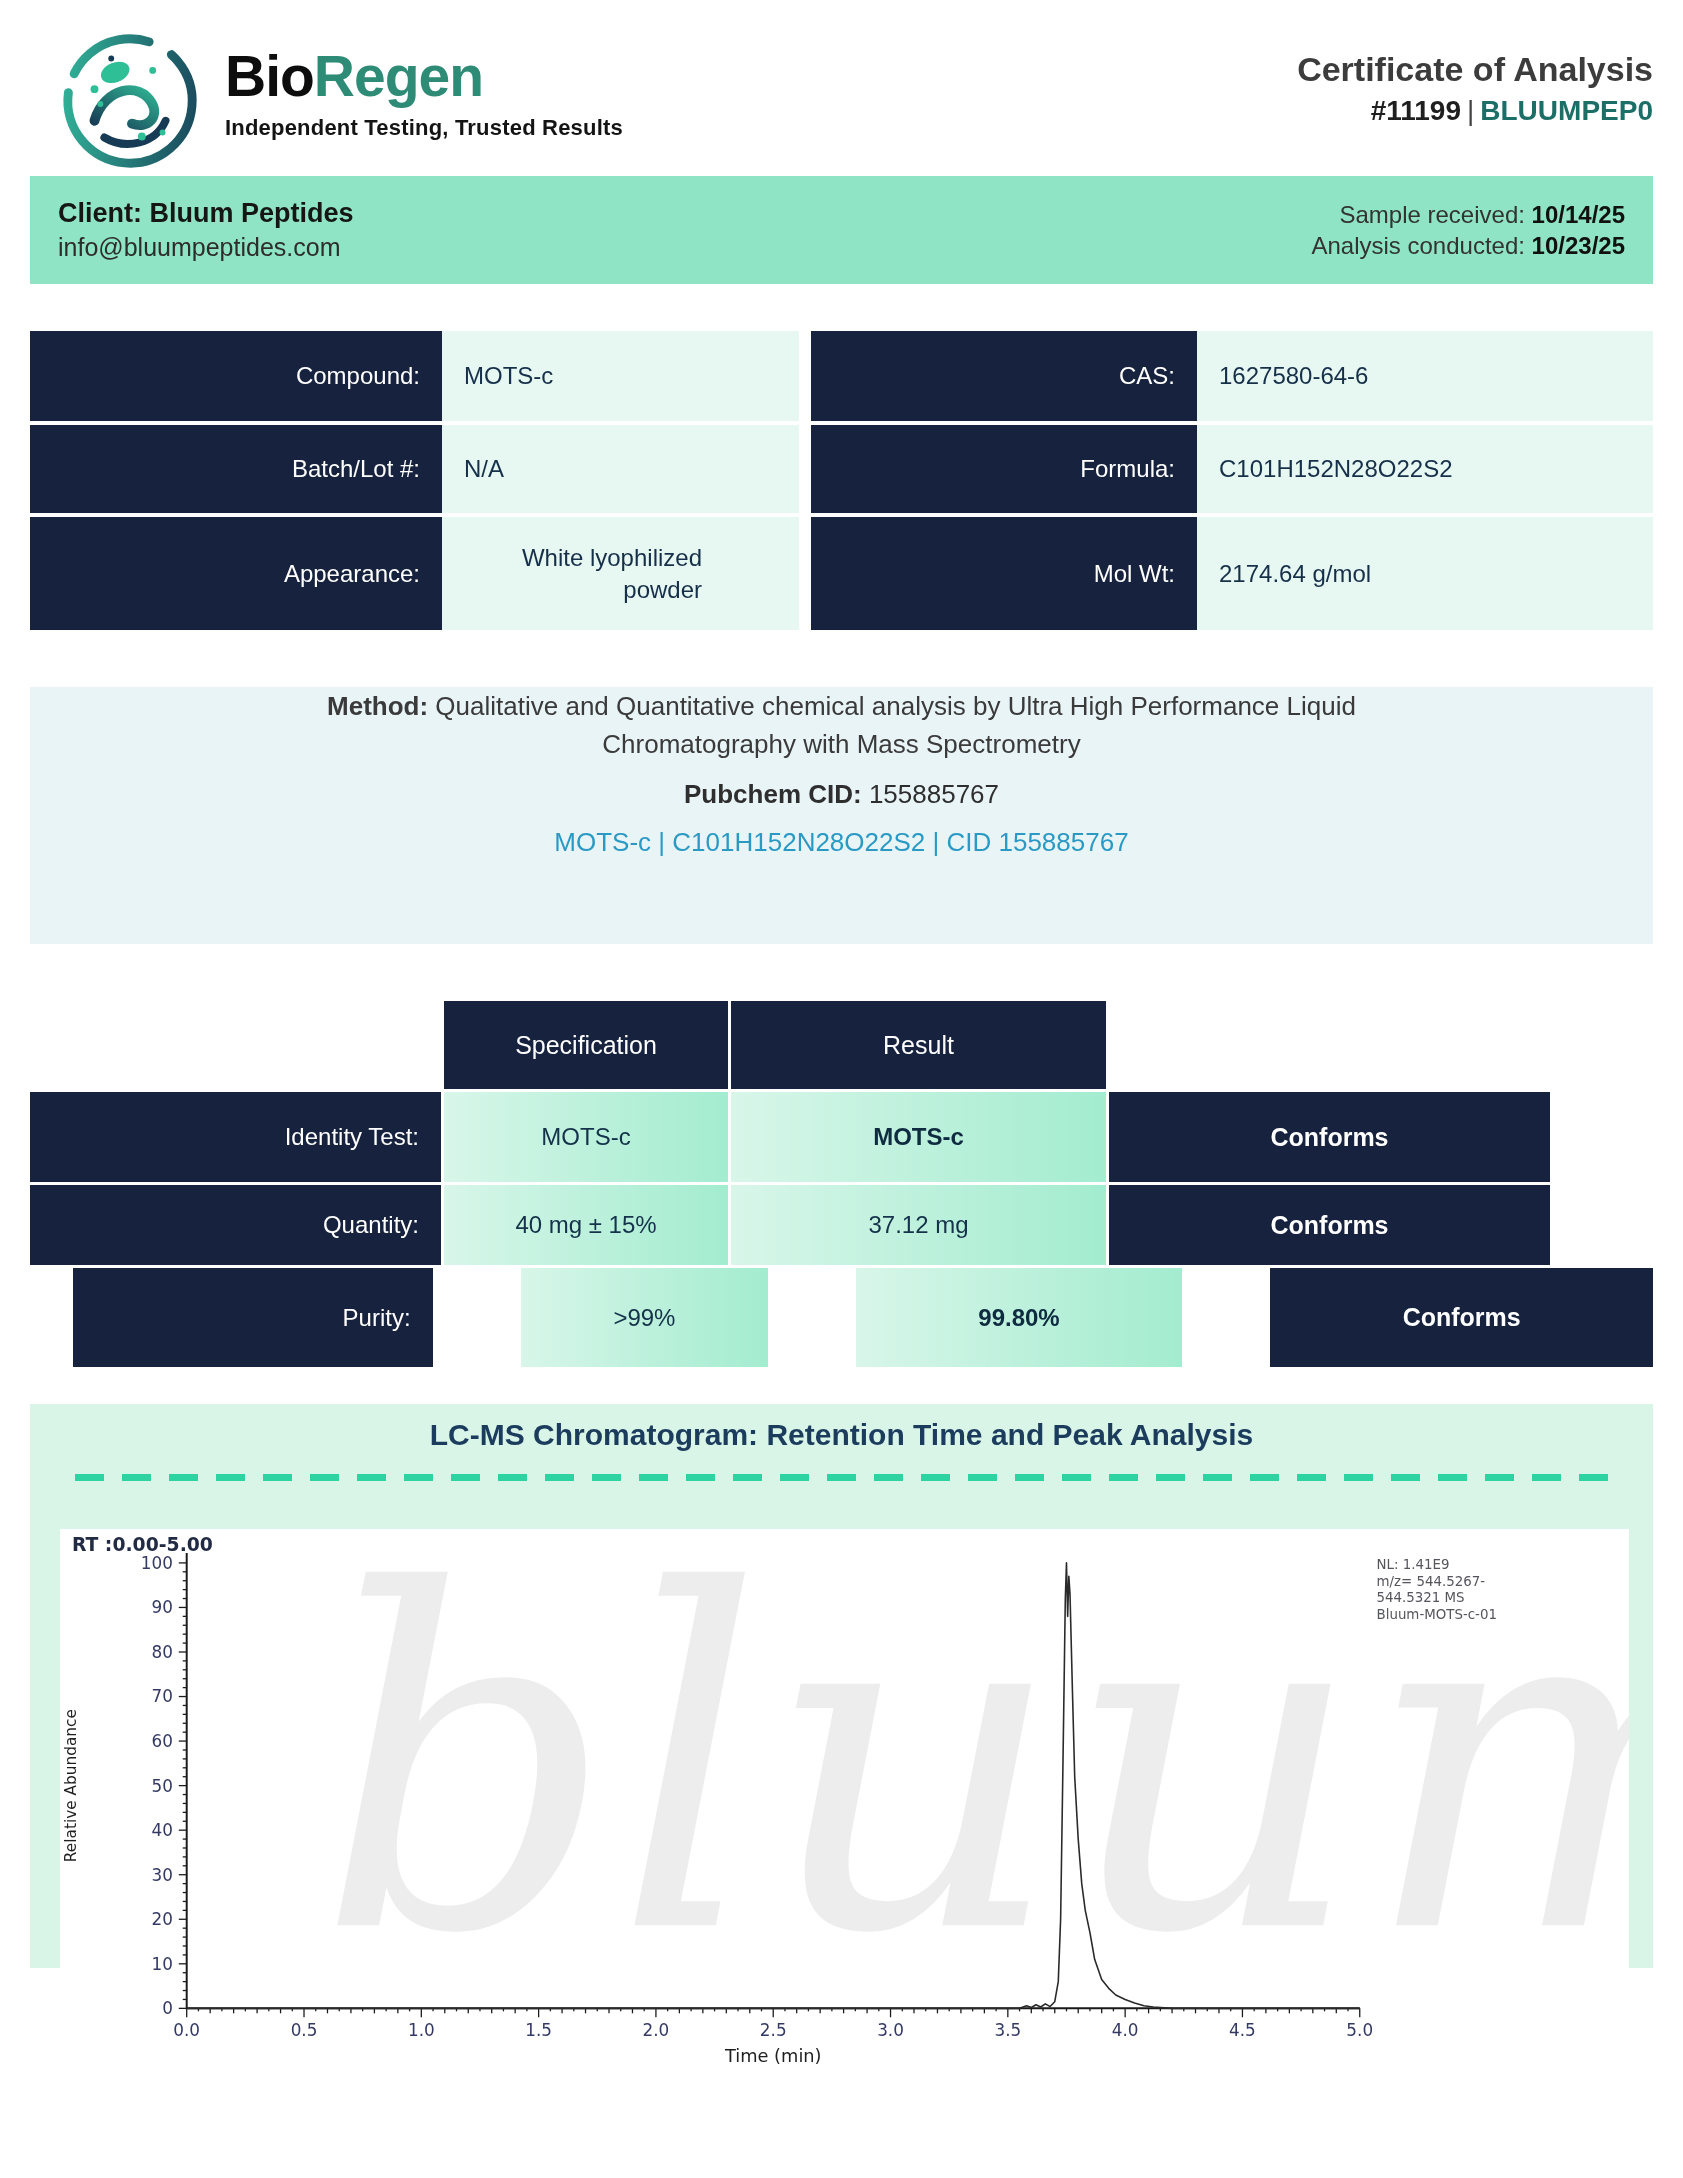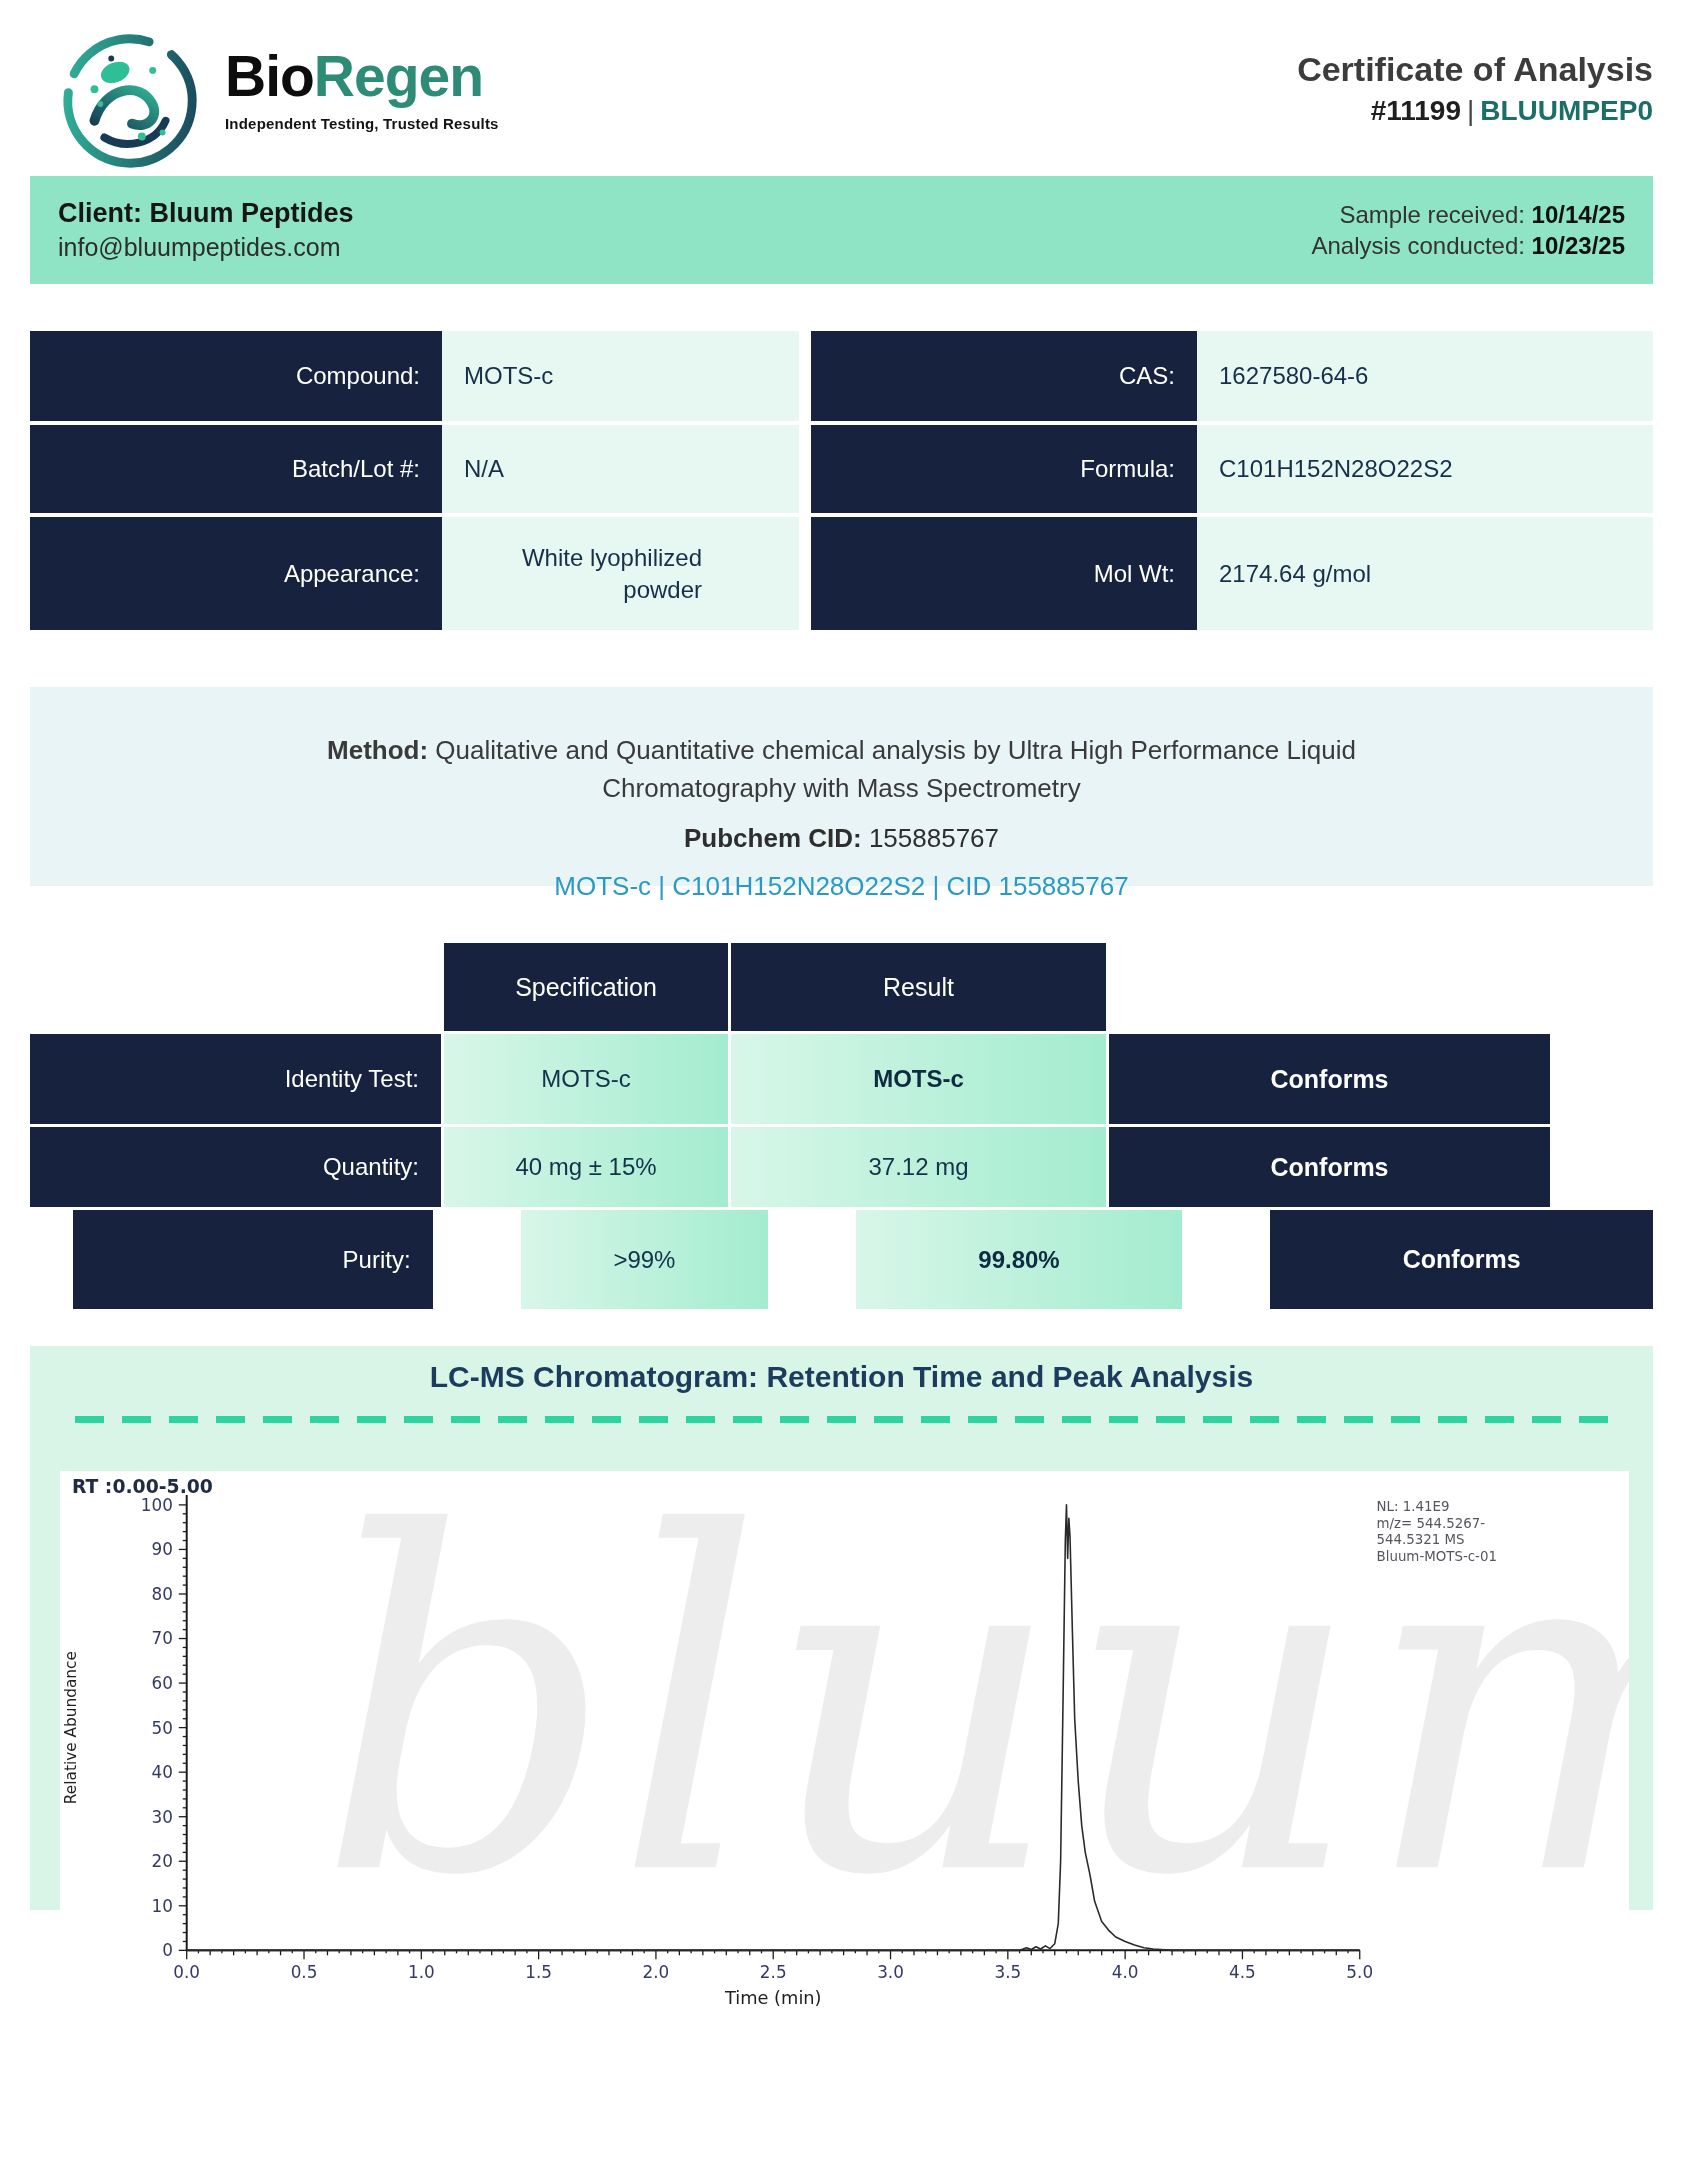--- a/index.html
+++ b/index.html
@@ -5,21 +5,21 @@
   html,body{margin:0;padding:0;background:#ffffff;width:1683px;height:2178px;overflow:hidden;
     font-family:"Liberation Sans","DejaVu Sans",sans-serif;}
   .page{width:1683px;height:2178px;box-sizing:border-box;padding:26px 30px 0 30px;position:relative;}
 
   
   header{display:flex;justify-content:space-between;align-items:flex-start;height:150px;}
   .brand-row{display:flex;align-items:flex-start;gap:20px;padding-left:25px;}
   .brand-text{padding-top:22px;}
   .brand-name{font-size:57px;font-weight:bold;letter-spacing:-1px;line-height:1;color:#0d0d0d;}
   .brand-name .teal{color:var(--brand-teal);}
-  .tagline{font-size:15px;font-weight:bold;color:#141414;margin-top:10px;letter-spacing:0.2px;text-align:right;}
+  .tagline{font-size:22px;font-weight:bold;color:#141414;margin-top:10px;letter-spacing:0.2px;text-align:right;}
   .doc-title-block{text-align:right;padding-top:24px;}
   .doc-title{font-size:34px;font-weight:bold;color:#3c3c3c;line-height:1.15;}
   .doc-sub{font-size:28px;margin-top:6px;color:#222;}
   .doc-no{font-weight:600;color:#1f1f1f;}
   .sep{color:#444;margin:0 6px;}
   .doc-code{font-weight:bold;color:var(--code-teal);}
 
   
   .client-bar{background:var(--mint-bar);height:108px;display:flex;justify-content:space-between;
     align-items:center;padding:0 28px;box-sizing:border-box;}
@@ -35,22 +35,22 @@
   .c-row:last-child{margin-bottom:0;text-align:right;}
   .cell{box-sizing:border-box;display:flex;align-items:center;}
   .cell-lab{background:var(--navy);color:#fff;justify-content:flex-end;padding-right:22px;font-size:24px;}
   .cell-val{background:var(--mint-cell);color:var(--value-navy);justify-content:flex-start;
     padding-left:22px;font-size:24px;line-height:1.3;}
   .w1{width:412px;} .w2{width:357px;} .wgap{width:12px;background:#fff;} .w3{width:386px;} .w4{width:456px;}
   .h1{height:90px;} .h2{height:88px;} .h3{height:113px;}
   .wrap-narrow span{display:inline-block;max-width:238px;}
 
   
-  .method-box{margin-top:57px;height:199px;box-sizing:border-box;background:var(--method-bg);
-    text-align:center;padding-top:44px;font-size:26px;color:#3a3a3a;}
+  .method-box{margin-top:57px;height:257px;box-sizing:border-box;background:var(--method-bg);
+    text-align:center;font-size:26px;color:#3a3a3a;}
   .method-line{line-height:38px;}
   .m-cid{margin-top:12px;line-height:38px;color:#2e2e2e;}
   .m-link{margin-top:10px;line-height:38px;color:var(--link-blue);}
 
   
   .spec-table{margin-top:57px;}
   .s-row{display:flex;margin-bottom:3px;}
   .s-row:last-child{margin-bottom:0;}
   .s-lab{background:var(--navy);color:#fff;justify-content:flex-end;padding-right:22px;font-size:24px;}
   .s-grad{background:linear-gradient(90deg,var(--grad-light) 0%,var(--grad-green) 100%);

